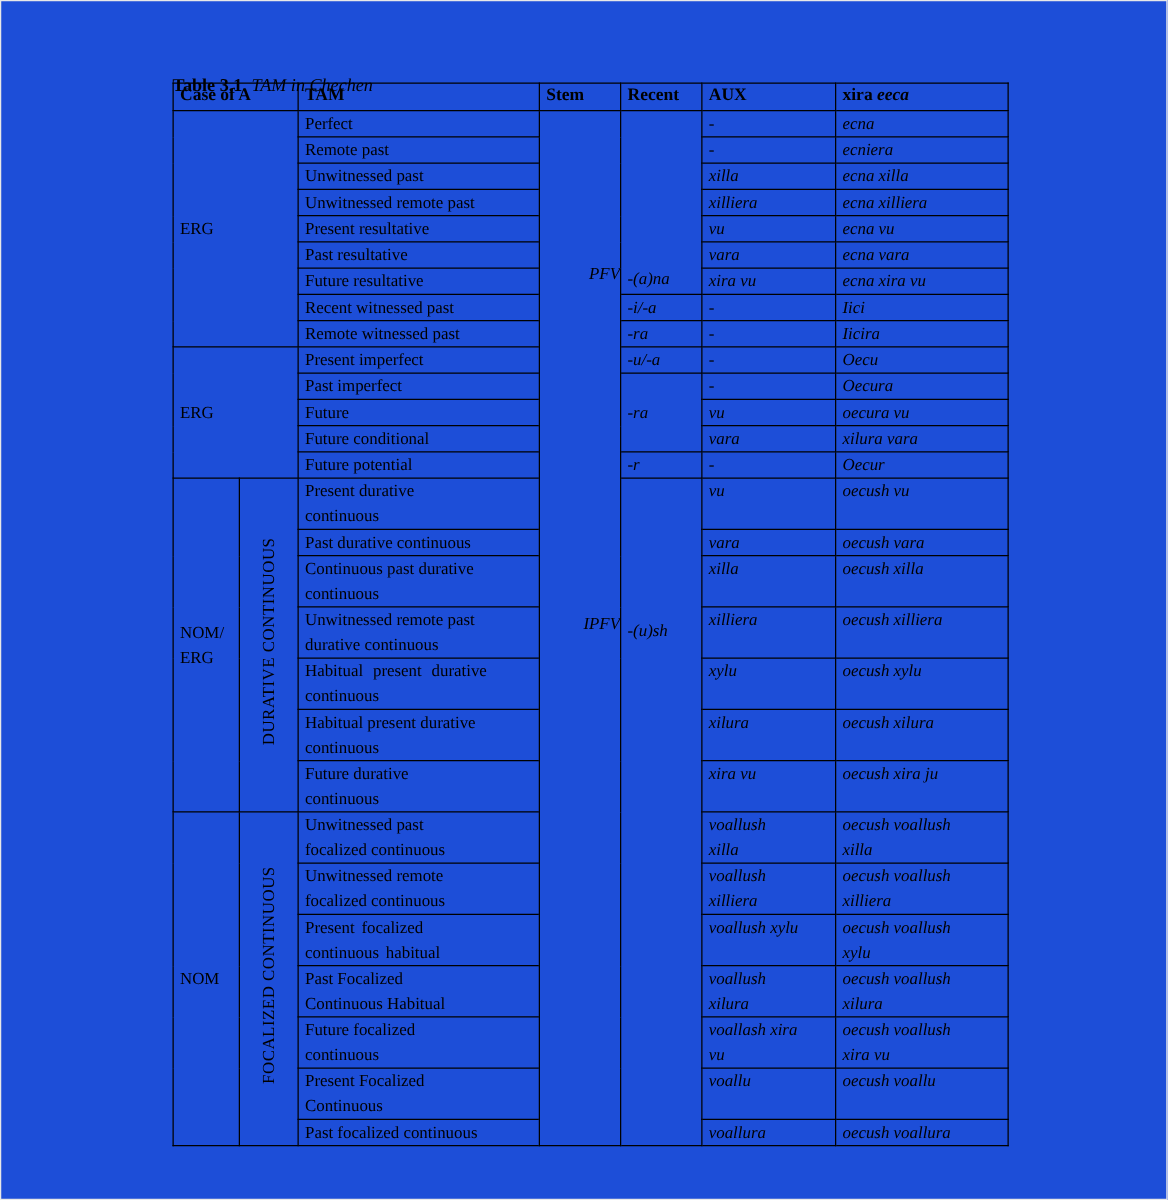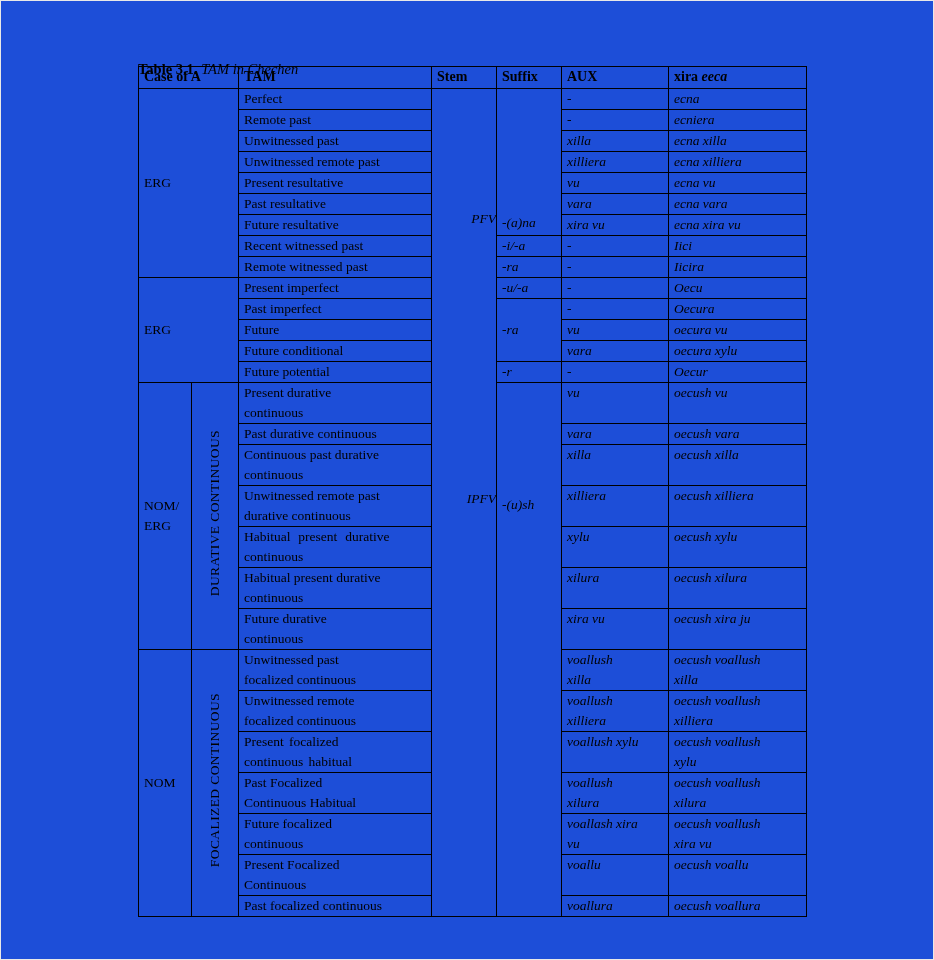--- a/index.html
+++ b/index.html
@@ -68,21 +68,21 @@
         <col style="width:65px">
         <col style="width:107px">
         <col style="width:138px">
     </colgroup>
 
     <tbody>
         <tr>
       <th colspan="2">Case of A</th>
       <th>TAM</th>
       <th>Stem</th>
-      <th>Suffix</th>
+      <th>Recent</th>
       <th>AUX</th>
       <th><span>xira</span> <i>eeca</i></th>
     </tr>
 
     <tr class="r1">
       <td class="case" colspan="2" rowspan="9">ERG</td>
       <td class="tam-c">Perfect</td>
       <td class="stem" rowspan="28">
         <span class="stem-label pfv">PFV</span>
         <span class="stem-label ipfv">IPFV</span>
@@ -148,21 +148,21 @@
       <td class="take-c">Oecura</td>
     </tr>
     <tr class="r1">
       <td class="tam-c">Future</td>
       <td class="aux-c">vu</td>
       <td class="take-c">oecura vu</td>
     </tr>
     <tr class="r1">
       <td class="tam-c">Future conditional</td>
       <td class="aux-c">vara</td>
-      <td class="take-c">oecura xylu</td>
+      <td class="take-c">xilura vara</td>
     </tr>
     <tr class="r1">
       <td class="tam-c">Future potential</td>
       <td class="suffix">-r</td>
       <td class="aux-c">-</td>
       <td class="take-c">Oecur</td>
     </tr>
 
     <tr class="r2">
       <td class="case" rowspan="7">NOM/

